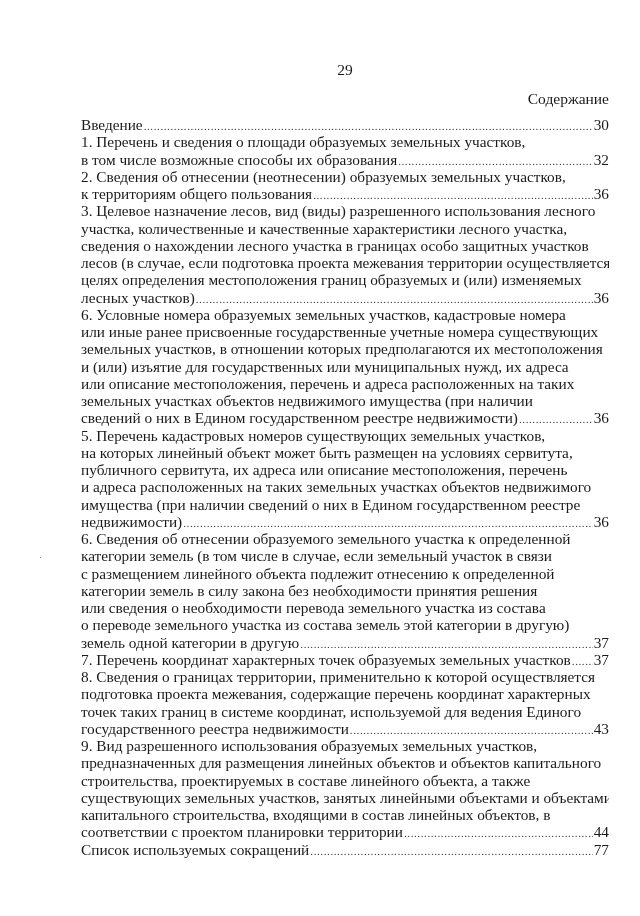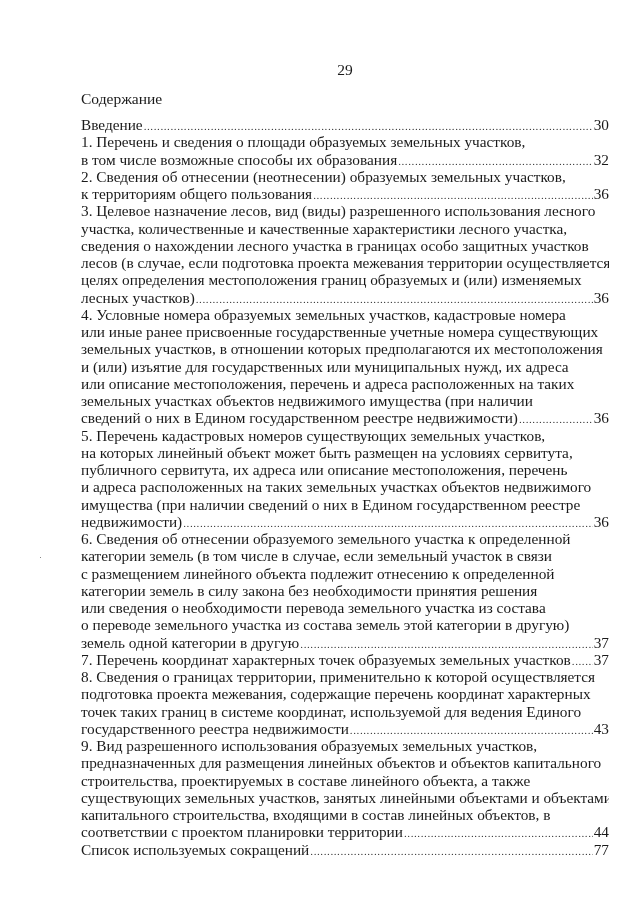--- a/index.html
+++ b/index.html
@@ -28,21 +28,21 @@
     width: 528px;
     text-align: center;
     font-size: 15.5px;
     line-height: 20px;
   }
   .toc-title {
     position: absolute;
     top: 89px;
     left: 81px;
     width: 528px;
-    text-align: left;
+    text-align: right;
     font-size: 15.5px;
     line-height: 20px;
   }
   .toc {
     position: absolute;
     top: 116px;
     left: 81px;
     width: 528px;
     font-size: 15.3px;
     line-height: 17.26px;
@@ -125,21 +125,21 @@
         <div class="toc-line"><span>сведения о нахождении лесного участка в границах особо защитных участков</span></div>
         <div class="toc-line"><span>лесов (в случае, если подготовка проекта межевания территории осуществляется в</span></div>
         <div class="toc-line"><span>целях определения местоположения границ образуемых и (или) изменяемых</span></div>
         <div class="toc-line last">
           <span class="txt">лесных участков)</span>
           <span class="leader"></span>
           <span class="pg">36</span>
         </div>
       </div>
       <div class="toc-entry">
-        <div class="toc-line"><span>4. Условные номера образуемых земельных участков, кадастровые номера</span></div>
+        <div class="toc-line"><span>6. Условные номера образуемых земельных участков, кадастровые номера</span></div>
         <div class="toc-line"><span>или иные ранее присвоенные государственные учетные номера существующих</span></div>
         <div class="toc-line"><span>земельных участков, в отношении которых предполагаются их местоположения</span></div>
         <div class="toc-line"><span>и (или) изъятие для государственных или муниципальных нужд, их адреса</span></div>
         <div class="toc-line"><span>или описание местоположения, перечень и адреса расположенных на таких</span></div>
         <div class="toc-line"><span>земельных участках объектов недвижимого имущества (при наличии</span></div>
         <div class="toc-line last">
           <span class="txt">сведений о них в Едином государственном реестре недвижимости)</span>
           <span class="leader"></span>
           <span class="pg">36</span>
         </div>

